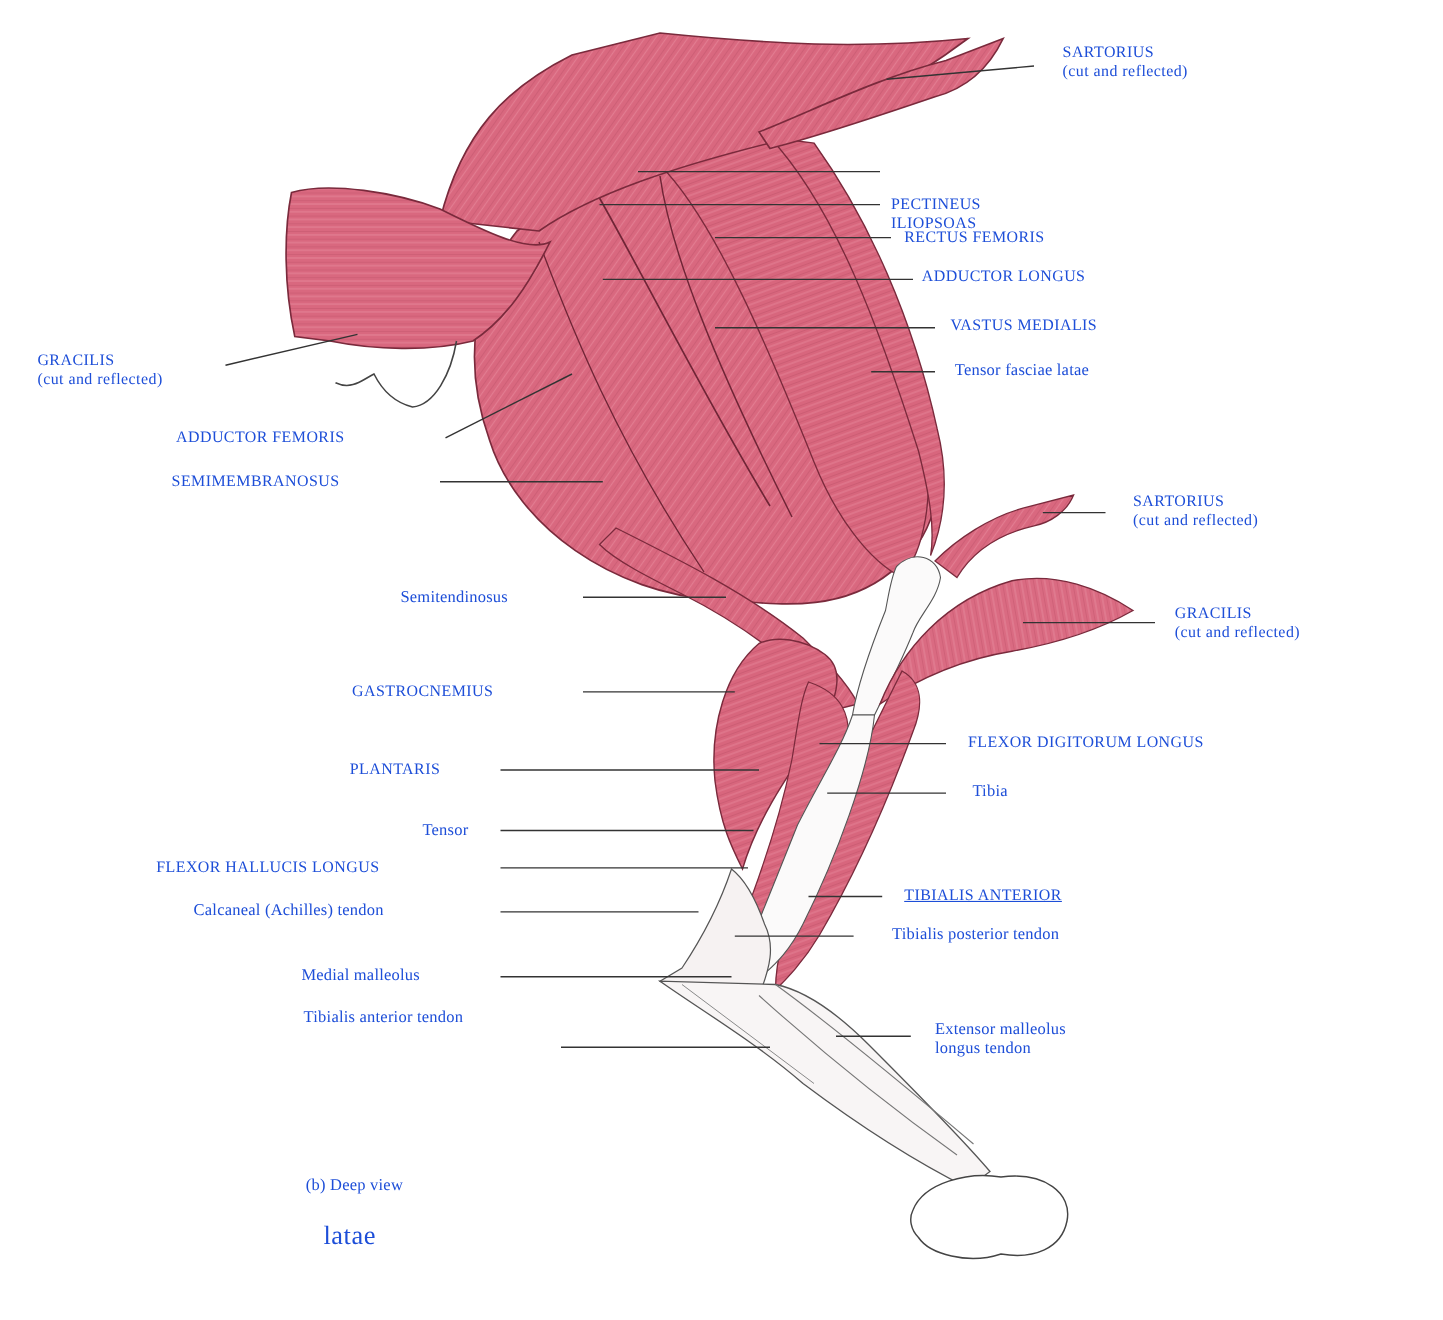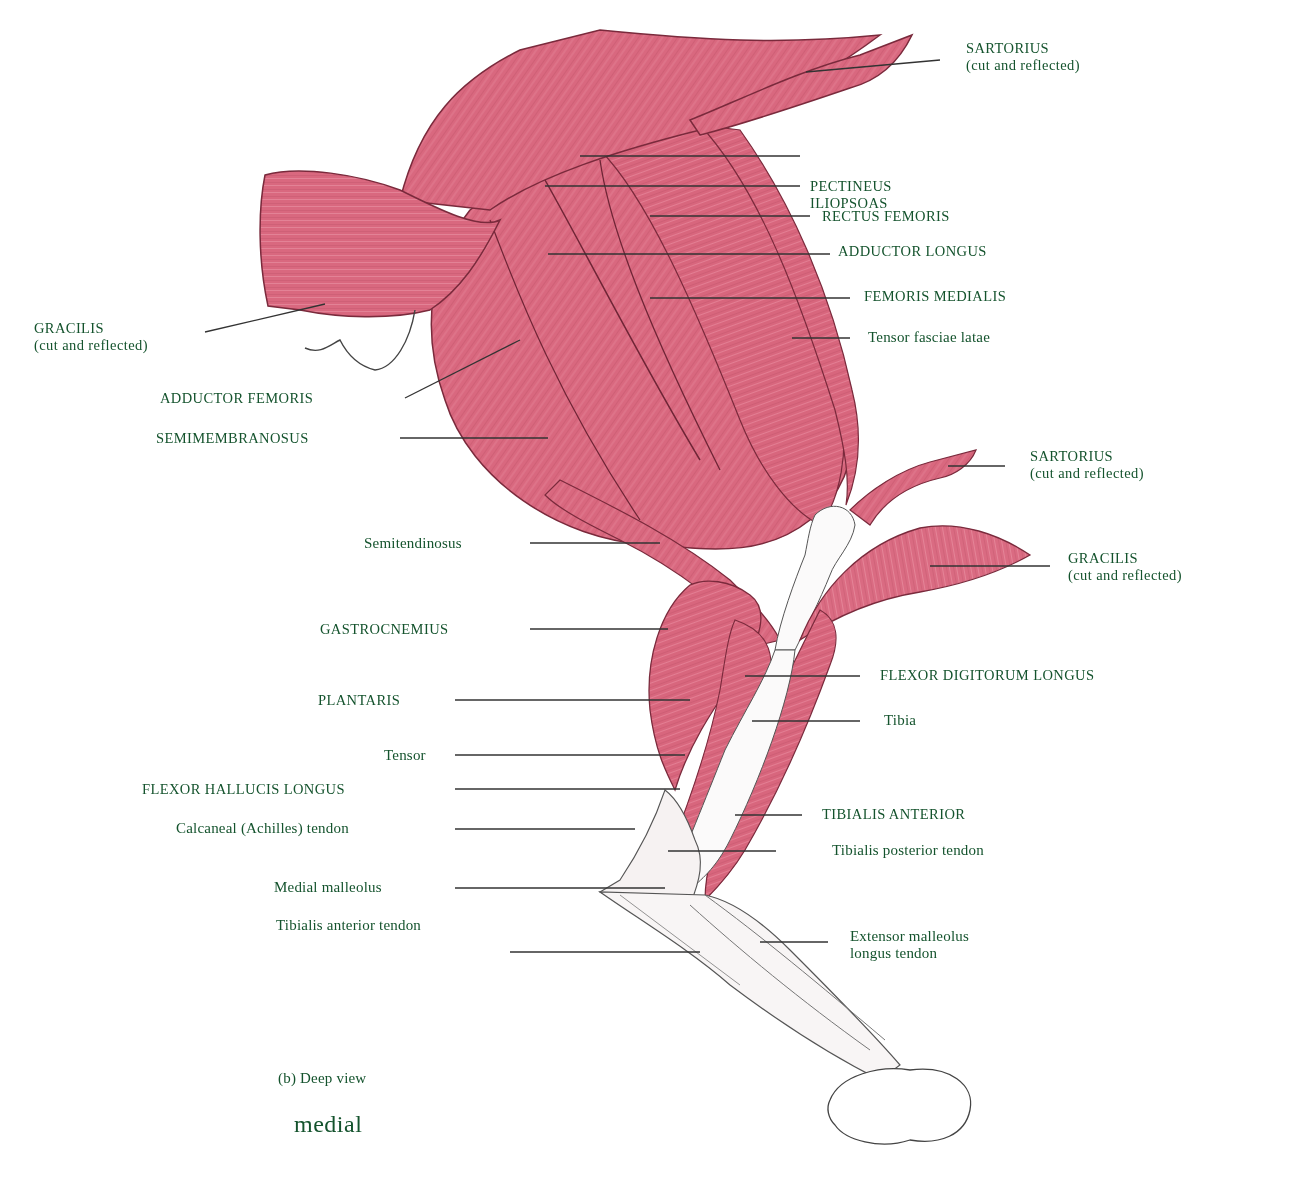--- a/index.html
+++ b/index.html
@@ -1,18 +1,18 @@
 <!DOCTYPE html>
 <html><head>
 <meta charset="utf-8">
 <style>
   html, body { margin: 0; padding: 0; background: #ffffff; }
   body { width: 1312px; height: 1200px; position: relative; overflow: hidden; font-family: "Liberation Serif", "DejaVu Serif", serif; color: #2a2a2a; }
   #diagram { position: absolute; left: 0; top: 0; width: 1312px; height: 1200px; }
-  .lbl { position: absolute; white-space: nowrap; font-size: 15px; line-height: 17px; color: #14532d; letter-spacing: 0.2px; }
+  .lbl { position: absolute; white-space: nowrap; font-size: 15px; line-height: 17px; color: #1d4ed8; letter-spacing: 0.2px; }
   .caps { font-size: 14.5px; letter-spacing: 0.4px; }
   .caption { font-size: 15px; }
   .medial { font-size: 24px; letter-spacing: 0.5px; }
 </style>
 </head>
 <body>
 
 <div id="diagram">
   <svg width="1312" height="1200" viewBox="0 0 1312 1200" xmlns="http://www.w3.org/2000/svg">
     <defs>
@@ -112,36 +112,36 @@
 
   
   <div class="lbl caps" style="left:966px; top:40px;">
     <div>SARTORIUS</div>
     <div>(cut and reflected)</div>
   </div>
   <div class="lbl caps" style="left:810px; top:147px;margin-top:48px;">ILIOPSOAS</div>
   <div class="lbl caps" style="left:810px; top:178px;">PECTINEUS</div>
   <div class="lbl caps" style="left:822px; top:208px;">RECTUS FEMORIS</div>
   <div class="lbl caps" style="left:838px; top:243px;">ADDUCTOR LONGUS</div>
-  <div class="lbl caps" style="left:864px; top:288px;">FEMORIS MEDIALIS</div>
+  <div class="lbl caps" style="left:864px; top:288px;">VASTUS MEDIALIS</div>
   <div class="lbl" style="left:868px; top:329px;">Tensor fasciae latae</div>
 
   <div class="lbl caps" style="left:1030px; top:448px;">
     <div>SARTORIUS</div>
     <div>(cut and reflected)</div>
   </div>
   <div class="lbl caps" style="left:1068px; top:550px;">
     <div>GRACILIS</div>
     <div>(cut and reflected)</div>
   </div>
 
   <div class="lbl caps" style="left:880px; top:667px;">FLEXOR DIGITORUM LONGUS</div>
   <div class="lbl" style="left:884px; top:712px;">Tibia</div>
-  <div class="lbl caps" style="left:822px; top:806px;">TIBIALIS ANTERIOR</div>
-  <div class="lbl" style="left:832px; top:842px;">Tibialis posterior tendon</div>
+  <div class="lbl caps" style="left:822px; top:806px;text-decoration:underline;">TIBIALIS ANTERIOR</div>
+  <div class="lbl" style="left:811px; top:842px;">Tibialis posterior tendon</div>
   <div class="lbl" style="left:850px; top:928px;">
     <div>Extensor malleolus</div>
     <div>longus tendon</div>
   </div>
 
   
   <div class="lbl caps" style="left:34px; top:320px;">
     <div>GRACILIS</div>
     <div>(cut and reflected)</div>
   </div>
@@ -151,14 +151,14 @@
   <div class="lbl caps" style="left:320px; top:621px;">GASTROCNEMIUS</div>
   <div class="lbl caps" style="left:318px; top:692px;">PLANTARIS</div>
   <div class="lbl" style="left:384px; top:747px;">Tensor</div>
   <div class="lbl caps" style="left:142px; top:781px;">FLEXOR HALLUCIS LONGUS</div>
   <div class="lbl" style="left:176px; top:820px;">Calcaneal (Achilles) tendon</div>
   <div class="lbl" style="left:274px; top:879px;">Medial malleolus</div>
   <div class="lbl" style="left:276px; top:917px;text-align:center;">Tibialis anterior tendon</div>
 
   
   <div class="lbl caption" style="left:278px; top:1070px;">(b) Deep view</div>
-  <div class="lbl medial" style="left:294px; top:1116px;">medial</div>
+  <div class="lbl medial" style="left:294px; top:1116px;">latae</div>
 </div>
 
 </body></html>

